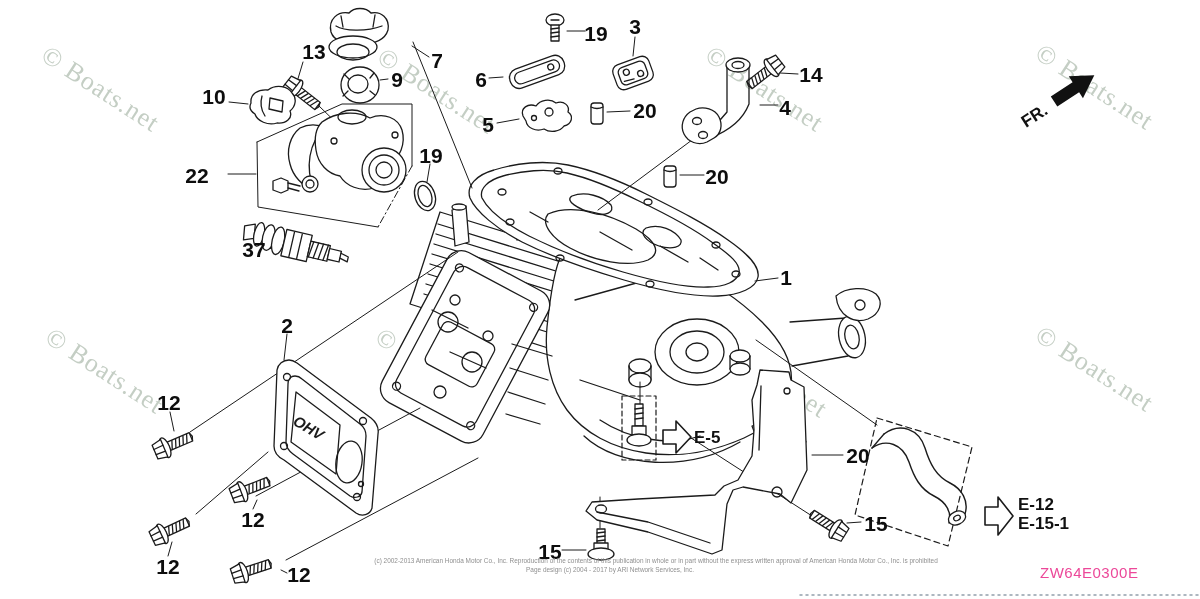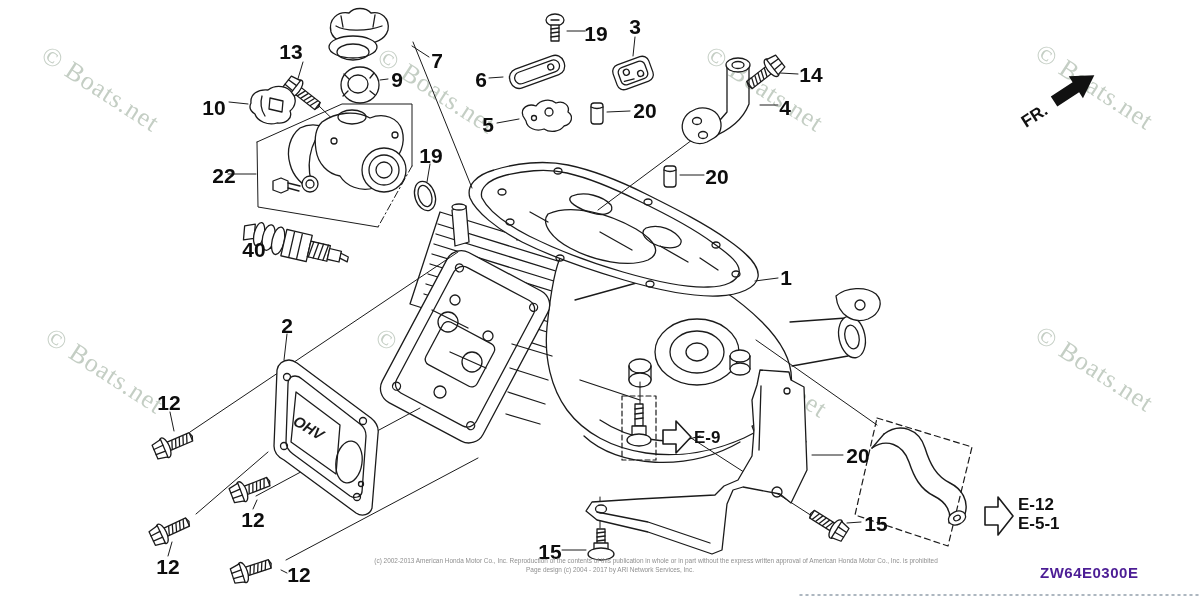--- a/index.html
+++ b/index.html
@@ -5,21 +5,21 @@
   html,body{margin:0;padding:0;background:#ffffff;}
   .stage{position:relative;width:1200px;height:599px;background:#ffffff;overflow:hidden;
          font-family:"Liberation Sans","DejaVu Sans",sans-serif;}
   .wm-layer{position:absolute;inset:0;z-index:1;}
   .wm{position:absolute;font-size:26px;letter-spacing:1px;color:#c4cec4;white-space:nowrap;
       transform:rotate(33deg);transform-origin:left top;font-family:"Liberation Serif","DejaVu Serif",serif;}
   svg.art{position:absolute;left:0;top:0;z-index:2;}
   .label-layer{position:absolute;inset:0;z-index:3;}
   .plabel{position:absolute;transform:translate(-50%,-50%);font-weight:bold;font-size:21px;color:#0d0d0d;line-height:1;}
   .callout{position:absolute;font-weight:bold;color:#111;font-size:17px;line-height:1;}
-  .diagram-code{position:absolute;font-weight:bold;color:#4c1d95;font-size:15px;letter-spacing:.5px;}
+  .diagram-code{position:absolute;font-weight:normal;color:#ec4899;font-size:15px;letter-spacing:.5px;}
   .footer-line{position:absolute;color:#8f8f8f;font-size:7px;line-height:1.15;text-align:center;white-space:nowrap;
                transform:scale(.92);transform-origin:center top;}
 </style>
 </head>
 <body>
 
 <div class="stage">
 
   <div class="wm-layer">
     <div class="wm" style="left:52px;top:40px">© Boats.net</div>
@@ -313,47 +313,47 @@
 
     <g transform="translate(1026,128) rotate(-33)">
       <text x="0" y="0" font-size="17" font-weight="bold" fill="#111" stroke="none">FR.</text>
       <path d="M38,-13 L64,-13 L64,-20 L86,-7 L64,6 L64,-1 L38,-1 Z" fill="#111" stroke="none"></path>
     </g>
 
     <line x1="800" y1="595" x2="1200" y2="595" stroke="#93a0ac" stroke-width="1.5" stroke-dasharray="2 4"></line>
   </svg>
 
   <div class="label-layer">
-    <span class="plabel" style="left:291px;top:51px">13</span>
-    <span class="plabel" style="left:214px;top:107px">10</span>
+    <span class="plabel" style="left:314px;top:51px">13</span>
+    <span class="plabel" style="left:214px;top:96px">10</span>
     <span class="plabel" style="left:437px;top:60px">7</span>
     <span class="plabel" style="left:397px;top:79px">9</span>
-    <span class="plabel" style="left:224px;top:175px">22</span>
+    <span class="plabel" style="left:197px;top:175px">22</span>
     <span class="plabel" style="left:431px;top:155px">19</span>
-    <span class="plabel" style="left:254px;top:249px">40</span>
+    <span class="plabel" style="left:254px;top:249px">37</span>
     <span class="plabel" style="left:481px;top:79px">6</span>
     <span class="plabel" style="left:488px;top:124px">5</span>
     <span class="plabel" style="left:596px;top:33px">19</span>
     <span class="plabel" style="left:635px;top:26px">3</span>
     <span class="plabel" style="left:645px;top:110px">20</span>
     <span class="plabel" style="left:717px;top:176px">20</span>
     <span class="plabel" style="left:811px;top:74px">14</span>
     <span class="plabel" style="left:785px;top:107px">4</span>
     <span class="plabel" style="left:786px;top:277px">1</span>
     <span class="plabel" style="left:287px;top:325px">2</span>
     <span class="plabel" style="left:169px;top:402px">12</span>
     <span class="plabel" style="left:253px;top:519px">12</span>
     <span class="plabel" style="left:168px;top:566px">12</span>
     <span class="plabel" style="left:299px;top:574px">12</span>
     <span class="plabel" style="left:858px;top:455px">20</span>
     <span class="plabel" style="left:876px;top:523px">15</span>
     <span class="plabel" style="left:550px;top:551px">15</span>
 
-    <span class="callout" style="left:694px;top:429px">E-9</span>
+    <span class="callout" style="left:694px;top:429px">E-5</span>
     <span class="callout" style="left:1018px;top:496px">E-12</span>
-    <span class="callout" style="left:1018px;top:515px">E-5-1</span>
+    <span class="callout" style="left:1018px;top:515px">E-15-1</span>
     <span class="diagram-code" style="left:1040px;top:564px">ZW64E0300E</span>
 
     <div class="footer-line" style="left:320px;top:557px;width:672px">(c) 2002-2013 American Honda Motor Co., Inc. Reproduction of the contents of this publication in whole or in part without the express written approval of American Honda Motor Co., Inc. is prohibited</div>
     <div class="footer-line" style="left:330px;top:566px;width:560px">Page design (c) 2004 - 2017 by ARI Network Services, Inc.</div>
   </div>
 
 </div>
 
 </body></html>

